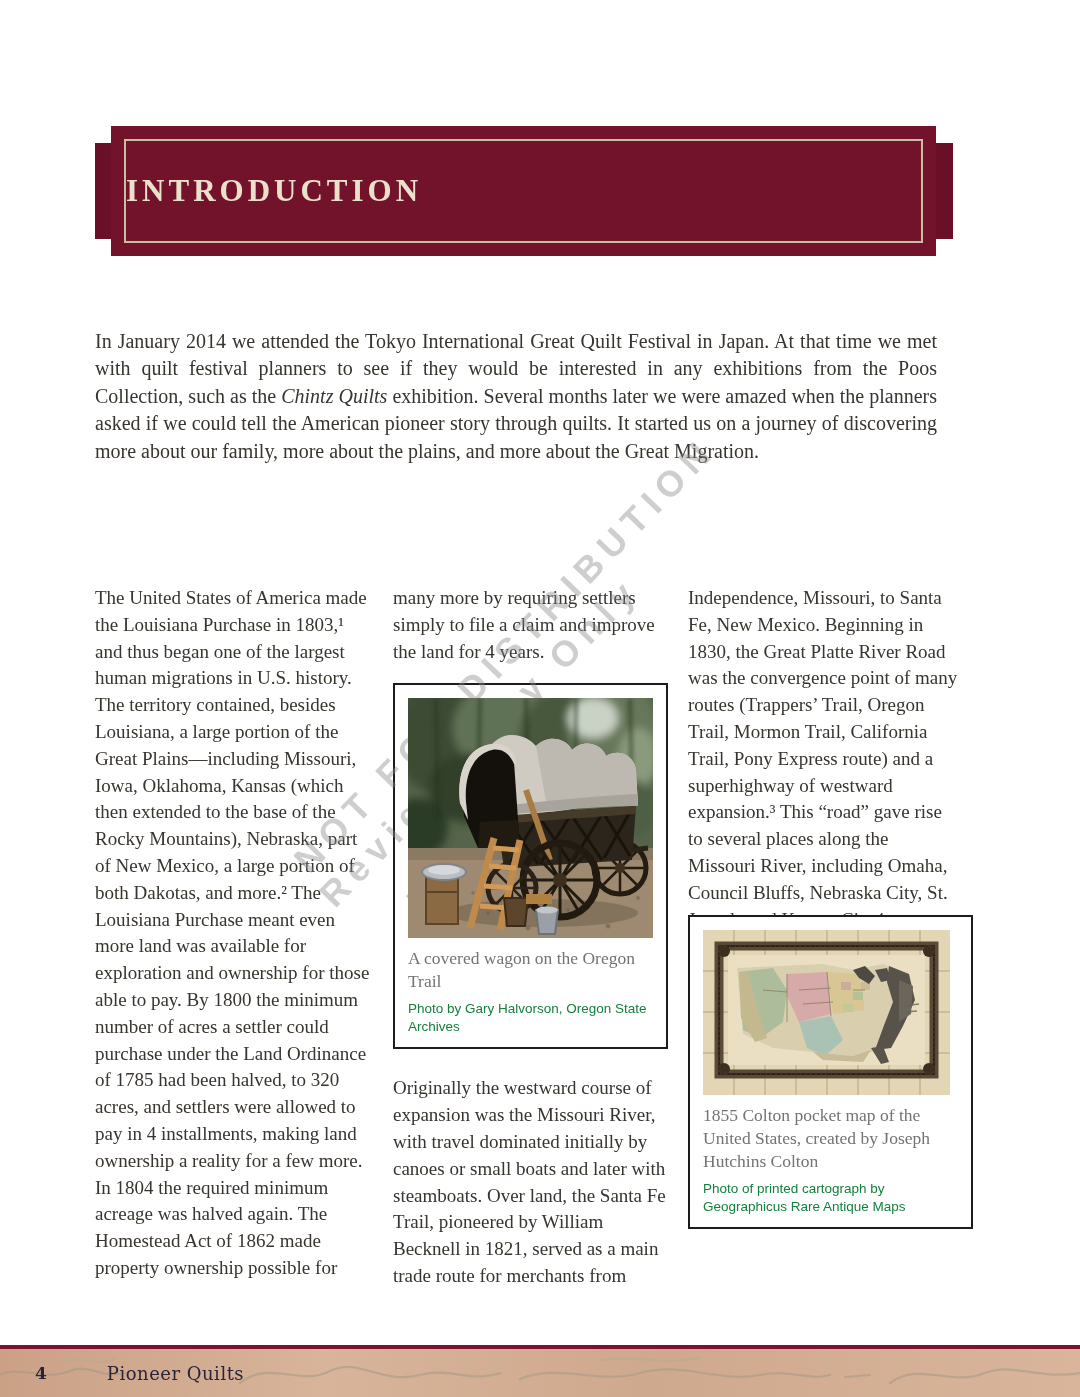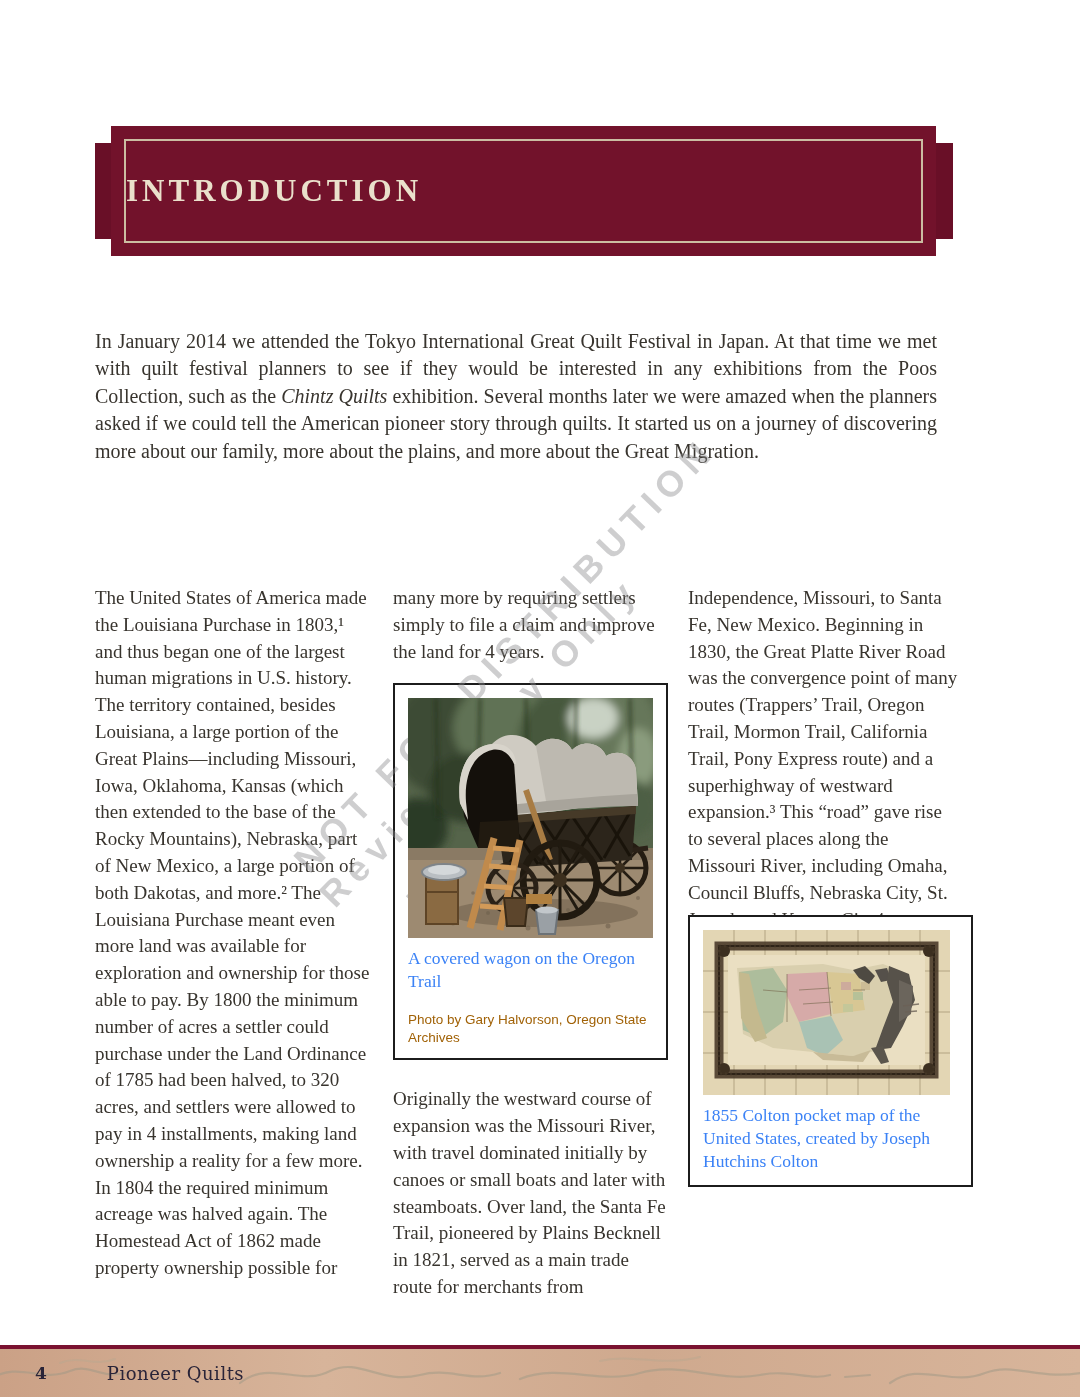--- a/index.html
+++ b/index.html
@@ -52,25 +52,25 @@
 
   
   .figure {
     background:#ffffff; border:2px solid #1c1c1c;
     padding:13px 13px 12px 13px;
   }
   .figure.wagon { margin-top:18px; margin-bottom:26px; width:275px; }
   .figure.map   { position:absolute; left:688px; top:915px; width:285px; }
   .figure .photo { display:block; position:relative; z-index:2; }
   .fig-caption {
-    margin-top:9px; font-size:17.5px; line-height:23px; color:#3b82f6;
+    margin-top:9px; font-size:17.5px; line-height:23px; color:#737373;
   }
   .fig-credit {
-    margin-top:18px; font-family:"Liberation Sans", sans-serif;
-    font-size:13.5px; line-height:17.5px; color:#a16207;
+    margin-top:7px; font-family:"Liberation Sans", sans-serif;
+    font-size:13.5px; line-height:17.5px; color:#15803d;
   }
 
   
   .watermark { position:absolute; left:0; top:0; width:100%; height:100%; z-index:1; pointer-events:none; }
   .wm-line {
     position:absolute;
     font-family:"Liberation Sans", sans-serif;
     font-weight:bold; font-size:36px; letter-spacing:8px; white-space:nowrap;
     color:rgba(138,138,140,0.42);
     transform:translate(-50%,-50%) rotate(-46deg);
@@ -248,21 +248,21 @@
 
         <path d="M96 200 L120 200 L117 228 L99 228 Z" fill="#5c452c" stroke="#3a2b18" stroke-width="2"></path>
         <path d="M128 212 L150 212 L147 236 L131 236 Z" fill="#9aa0a5" stroke="#6c7277" stroke-width="2"></path>
         <ellipse cx="139" cy="212" rx="11" ry="3.5" fill="#c2c7cb"></ellipse>
         <rect x="118" y="196" width="26" height="10" fill="#b08040"></rect>
       </svg>
       <figcaption class="fig-caption">A covered wagon on the Oregon Trail</figcaption>
       <div class="fig-credit">Photo by Gary Halvorson, Oregon State Archives</div>
     </figure>
 
-    <p>Originally the westward course of expansion was the Missouri River, with travel dominated initially by canoes or small boats and later with steamboats. Over land, the Santa Fe Trail, pioneered by Plains Becknell in 1821, served as a main trade route for merchants from</p>
+    <p>Originally the westward course of expansion was the Missouri River, with travel dominated initially by canoes or small boats and later with steamboats. Over land, the Santa Fe Trail, pioneered by William Becknell in 1821, served as a main trade route for merchants from</p>
   </div>
 
   <div class="col col3">
     <p>Independence, Missouri, to Santa Fe, New Mexico. Beginning in 1830, the Great Platte River Road was the convergence point of many routes (Trappers’ Trail, Oregon Trail, Mormon Trail, California Trail, Pony Express route) and a superhighway of westward expansion.³ This “road” gave rise to several places along the Missouri River, including Omaha, Council Bluffs, Nebraska City, St. Joseph, and Kansas City.⁴</p>
   </div>
 
   <figure class="figure map">
     <svg class="photo" width="247" height="165" viewBox="0 0 247 165">
       <rect x="0" y="0" width="247" height="165" fill="#e3d6b4"></rect>
 
@@ -331,20 +331,21 @@
             <path d="M150 60 L162 60"></path>
         </g>
 
         <g stroke="#6b6156" stroke-width="1.5" opacity="0.8">
           <line x1="200" y1="76" x2="216" y2="74"></line>
             <line x1="202" y1="82" x2="214" y2="81"></line>
         </g>
       </g>
     </svg>
     <figcaption class="fig-caption">1855 Colton pocket map of the United States, created by Joseph Hutchins Colton</figcaption>
+    <div class="fig-credit">Photo of printed cartograph by Geographicus Rare Antique Maps</div>
   </figure>
 
   <div class="footer-rule"></div>
   <div class="footer-band">
     <svg class="footer-script" width="1080" height="48" viewBox="0 0 1080 48" preserveAspectRatio="none">
       <g fill="none" stroke="#a39a87" stroke-width="2.2" opacity="0.55" stroke-linecap="round">
         <path d="M-10 30 C 20 12, 40 34, 70 22 C 90 14, 100 30, 125 24"></path>
         <path d="M240 34 C 270 10, 300 38, 330 22 C 360 8, 380 36, 420 26 C 450 18, 470 34, 500 24"></path>
         <path d="M520 30 C 560 14, 600 36, 640 24 C 680 12, 720 34, 760 26 C 790 20, 810 32, 830 26"></path>
         <path d="M845 28 L 870 26"></path>

